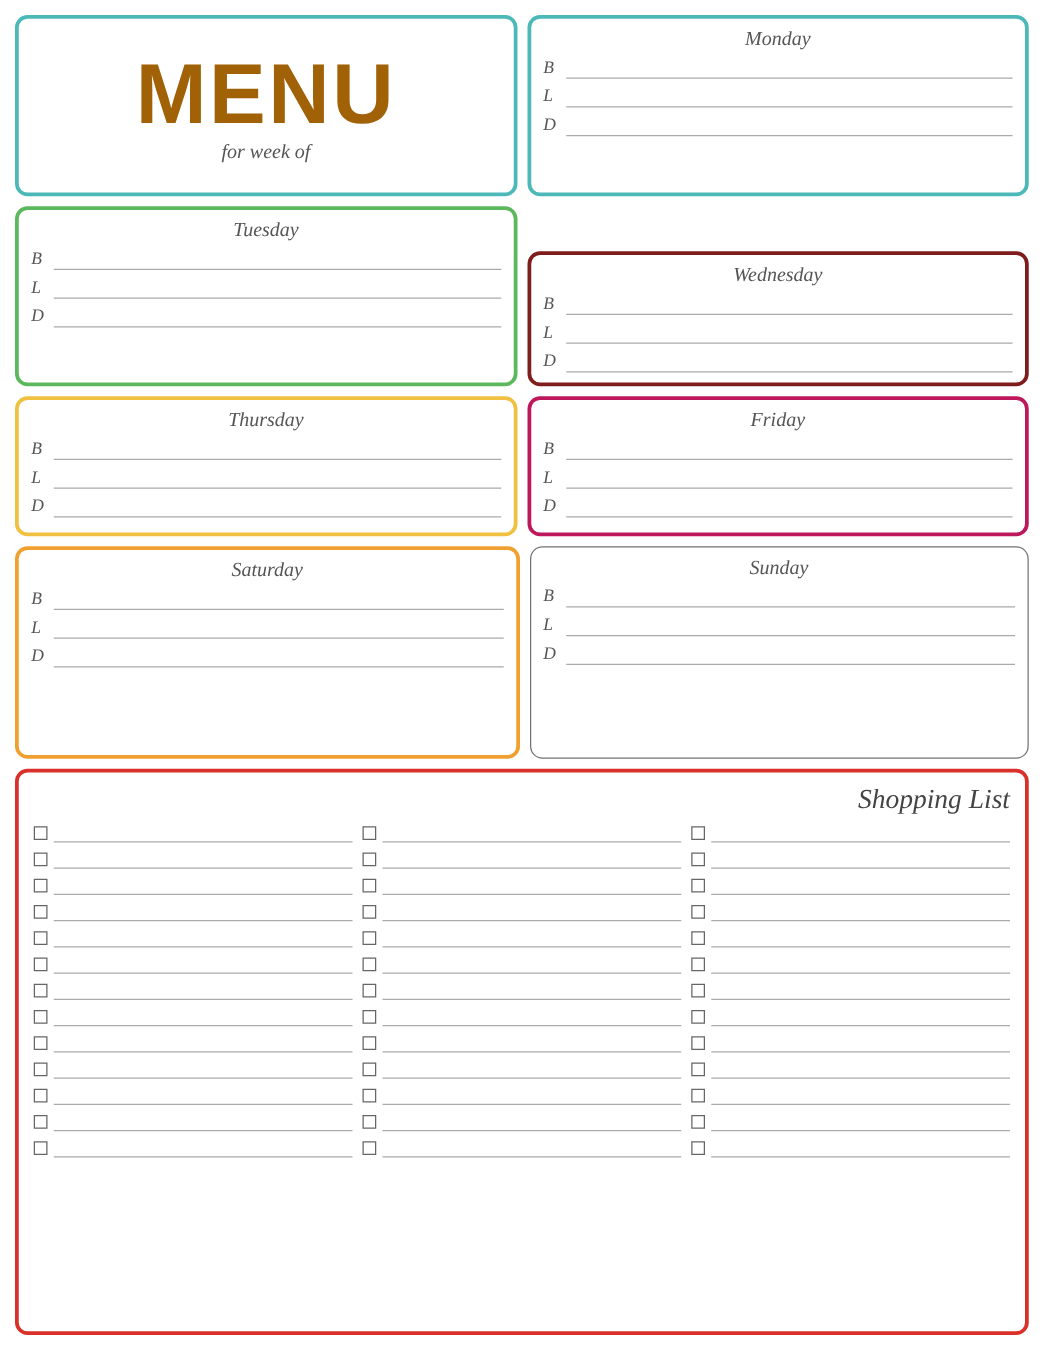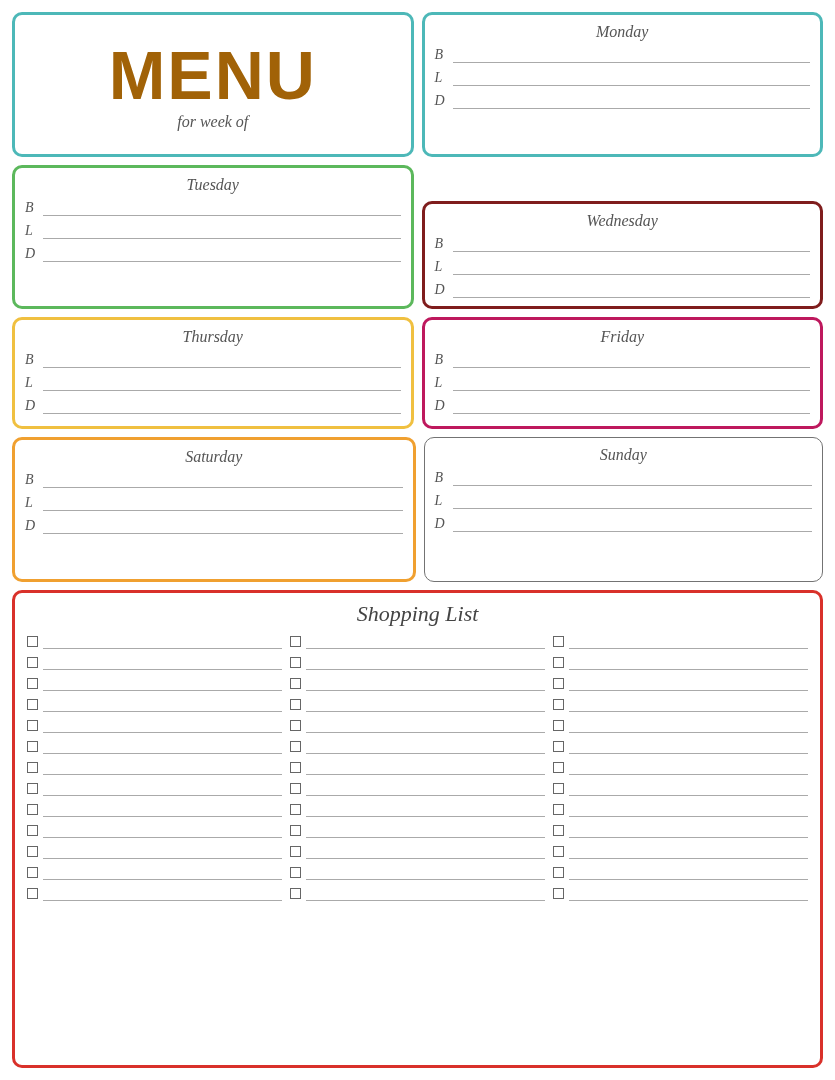--- a/index.html
+++ b/index.html
@@ -92,38 +92,38 @@
       height: 144px;
     }
     .lower-row {
       display: flex;
       gap: 8px;
       height: 112px;
     }
     .bottom-row {
       display: flex;
       gap: 8px;
-      height: 145px;
+      height: 170px;
     }
 
     
     .shopping-section {
       flex: 1;
       border: 3px solid #d9312a;
       border-radius: 10px;
       padding: 8px 12px;
       display: flex;
       flex-direction: column;
     }
     .shopping-title {
       font-size: 22px;
       color: #444;
       font-style: italic;
       margin-bottom: 6px;
-      text-align: center;
+      text-align: right;
     }
     .shopping-columns {
       display: flex;
       gap: 0;
       flex: 1;
     }
     .shopping-col {
       flex: 1;
       display: flex;
       flex-direction: column;

